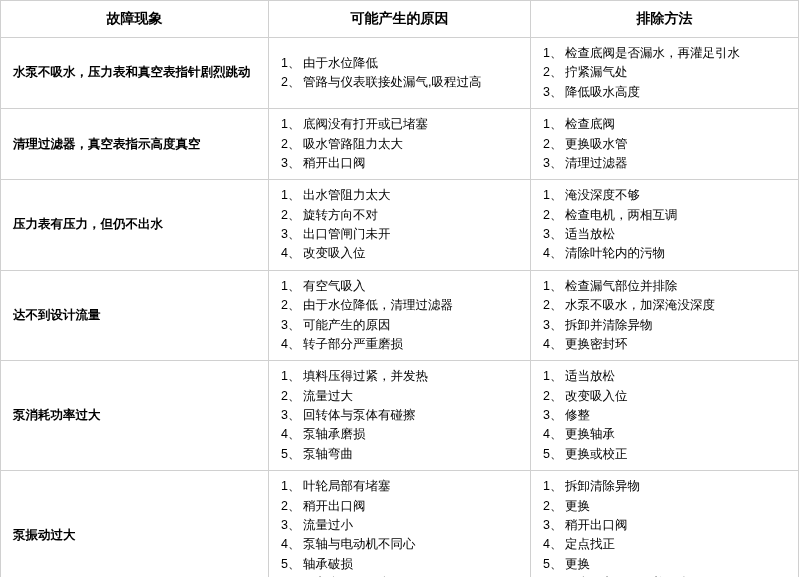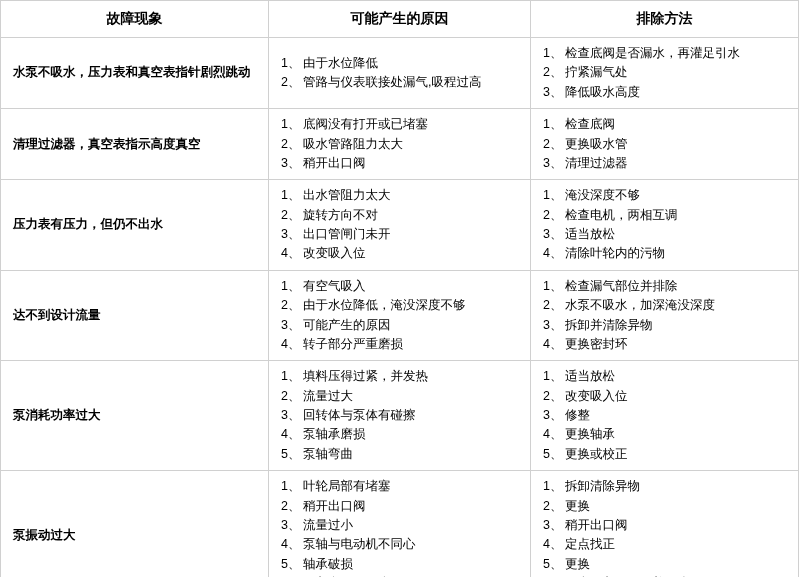--- a/index.html
+++ b/index.html
@@ -131,21 +131,21 @@
           <li><span class="idx">4、</span><span>清除叶轮内的污物</span></li>
         </ol>
       </td>
     </tr>
 
     <tr>
       <td class="phenomenon">达不到设计流量</td>
       <td>
         <ol class="num-list">
           <li><span class="idx">1、</span><span>有空气吸入</span></li>
-          <li><span class="idx">2、</span><span>由于水位降低，淹没深度不够</span></li>
+          <li><span class="idx">2、</span><span>由于水位降低，清理过滤器</span></li>
           <li><span class="idx">3、</span><span>可能产生的原因</span></li>
           <li><span class="idx">4、</span><span>转子部分严重磨损</span></li>
         </ol>
       </td>
       <td>
         <ol class="num-list">
           <li><span class="idx">1、</span><span>检查漏气部位并排除</span></li>
           <li><span class="idx">2、</span><span>水泵不吸水，加深淹没深度</span></li>
           <li><span class="idx">3、</span><span>拆卸并清除异物</span></li>
           <li><span class="idx">4、</span><span>更换密封环</span></li>

